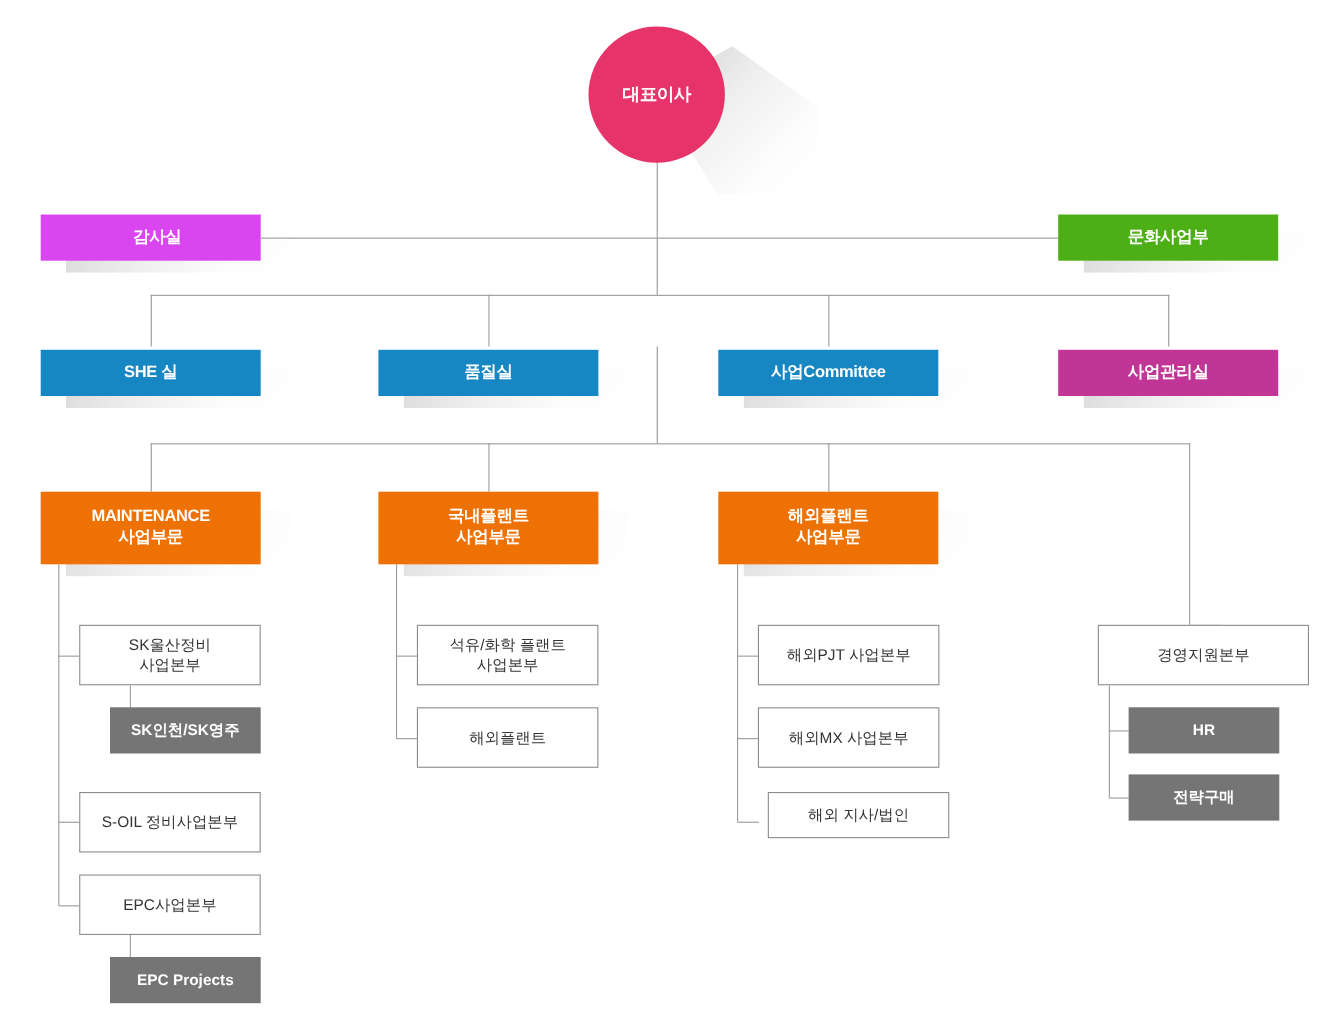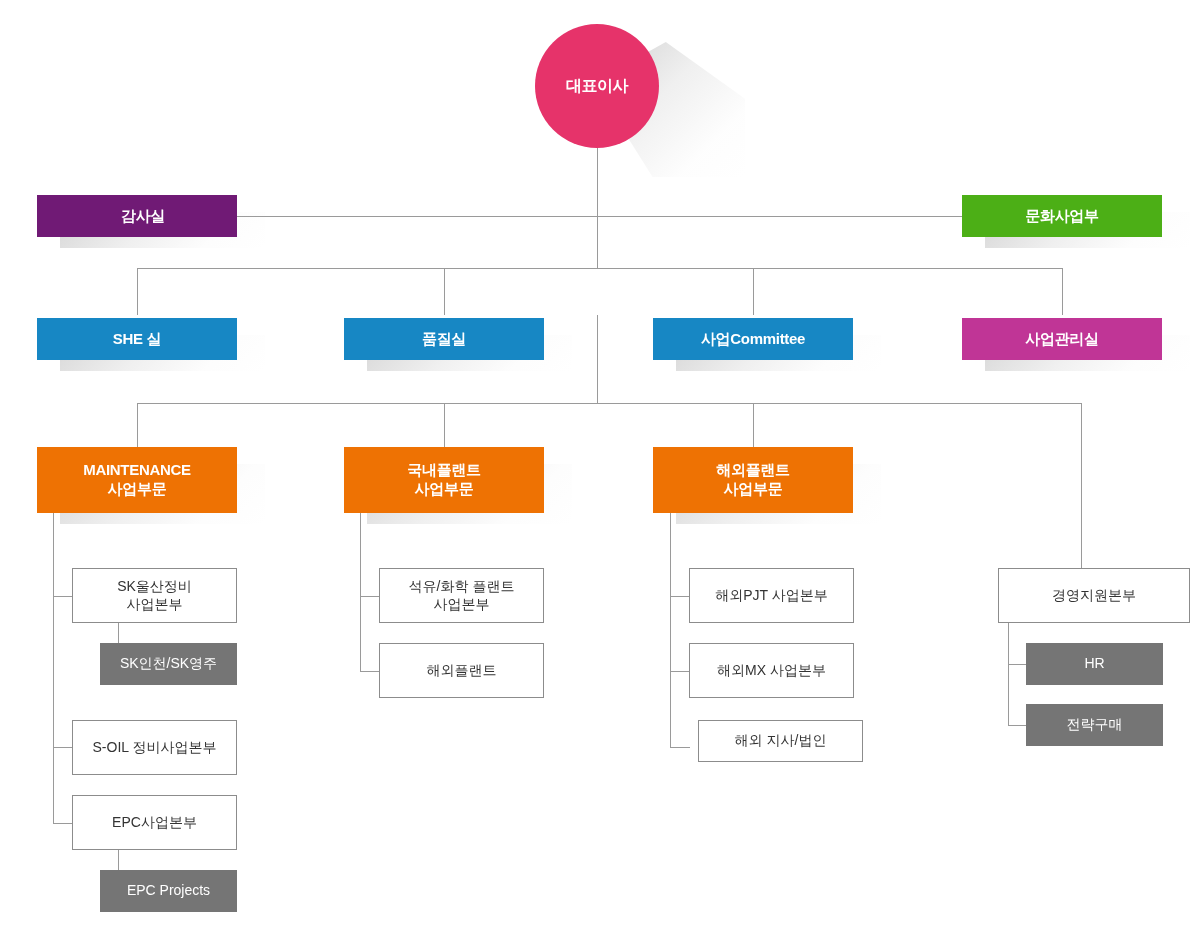--- a/index.html
+++ b/index.html
@@ -70,21 +70,21 @@
     border: 1px solid #8c8c8c;
     color: #333333;
     font-size: 14px;
     font-weight: normal;
   }
   
   .node.gray {
     background: #757575;
     color: #ffffff;
     font-size: 14px;
-    font-weight: normal;
+    font-weight: bold;
   }
 
   
   .ceo {
     position: absolute;
     border-radius: 50%;
     display: flex;
     align-items: center;
     justify-content: center;
     color: #ffffff;
@@ -151,21 +151,21 @@
   <div class="line v" style="left:1008px; top:623px; height:102px;"></div>
   <div class="line h" style="left:1008px; top:664px; width:18px;"></div>
   <div class="line h" style="left:1008px; top:725px; width:18px;"></div>
 
   <div class="ceo-shadow" style="left:580px; top:42px; width:165px; height:135px;"></div>
   <div class="ceo" style="left:535px; top:24px; width:124px; height:124px; background:#E6336A;">
     <span class="lbl">대표이사</span>
   </div>
 
   <div class="shadow" style="left:60px; top:212px; width:205px; height:36px;"></div>
-  <div class="node filled" style="left:37px; top:195px; width:200px; height:42px; background:#701a75;padding-left:12px;">
+  <div class="node filled" style="left:37px; top:195px; width:200px; height:42px; background:#d946ef;padding-left:12px;">
     <span class="lbl">감사실</span>
   </div>
 
   <div class="shadow" style="left:985px; top:212px; width:205px; height:36px;"></div>
   <div class="node filled" style="left:962px; top:195px; width:200px; height:42px; background:#4CAF16;">
     <span class="lbl">문화사업부</span>
   </div>
 
   <div class="shadow" style="left:60px; top:335px; width:205px; height:36px;"></div>
   <div class="node filled" style="left:37px; top:318px; width:200px; height:42px; background:#1787C4;">

